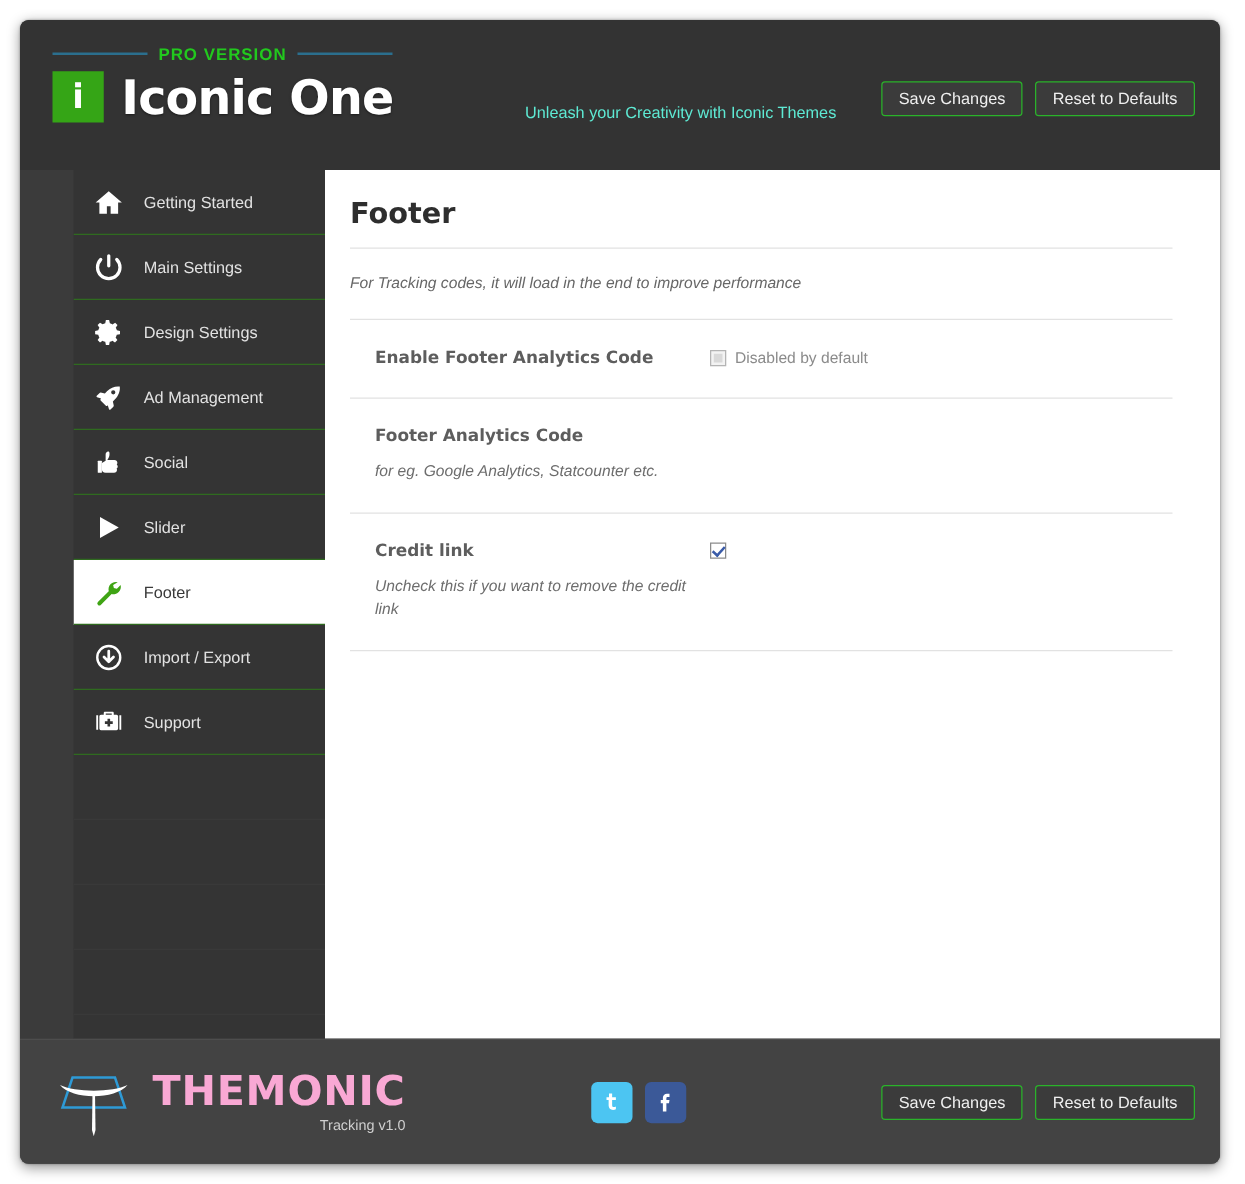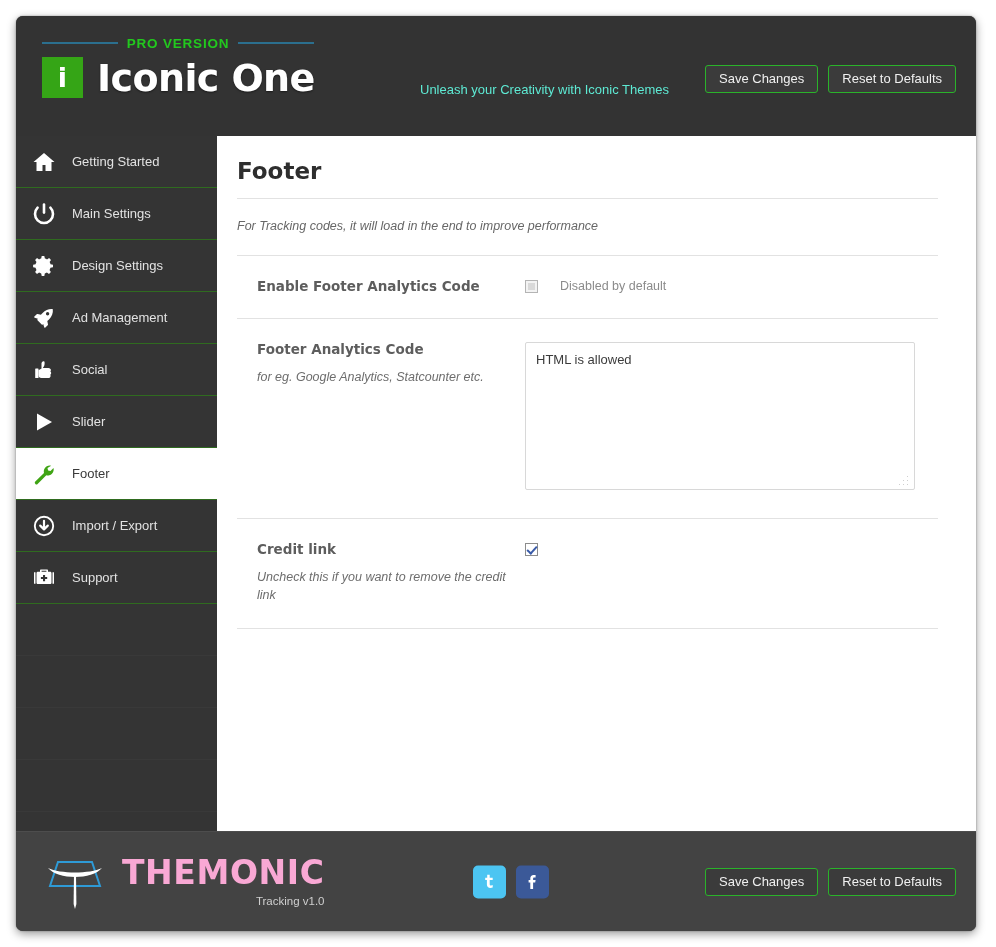--- a/index.html
+++ b/index.html
@@ -96,20 +96,21 @@
     min-height: 0;
   }
 
   
   .sidebar {
     width: 201px;
     flex: 0 0 201px;
     background: #343434;
     display: flex;
     flex-direction: column;
+    margin-left: 43px;
   }
   .navitem {
     height: 52px;
     display: flex;
     align-items: center;
     border-bottom: 1px solid #2f6b1f;
     cursor: pointer;
     position: relative;
     background: #343434;
   }
@@ -170,21 +171,21 @@
   .row .lab-desc {
     font-size: 12.5px;
     font-style: italic;
     color: #6d6d6d;
     margin-top: 11px;
     line-height: 1.45;
     max-width: 250px;
   }
   .row .field { flex: 1 1 auto; padding-top: 1px; }
 
-  .cbline { display: flex; align-items: center; gap: 22px; }
+  .cbline { display: flex; align-items: center; gap: 7px; }
   .cbox {
     width: 13px; height: 13px;
     border: 1px solid #b4b4b4;
     background: #f3f3f3;
     display: inline-block;
     position: relative;
     flex: 0 0 13px;
     cursor: pointer;
   }
   .cbox.inner::after {
@@ -426,26 +427,20 @@
             <span class="cblabel">Disabled by default</span>
           </label>
         </div>
       </div>
 
       <div class="row">
         <div class="labels">
           <div class="lab-title">Footer Analytics Code</div>
           <div class="lab-desc">for eg. Google Analytics, Statcounter etc.</div>
         </div>
-        <div class="field">
-          <div class="ta-wrap">
-            <textarea class="ta" style="">HTML is allowed</textarea>
-            <span class="grip"></span>
-          </div>
-        </div>
       </div>
 
       <div class="row">
         <div class="labels">
           <div class="lab-title">Credit link</div>
           <div class="lab-desc">Uncheck this if you want to remove the credit link</div>
         </div>
         <div class="field">
           <span class="cbox checked"></span>
         </div>

